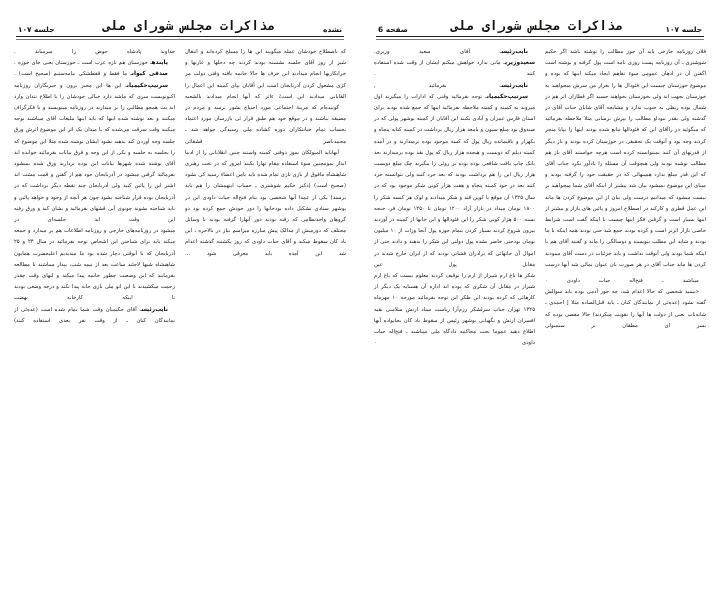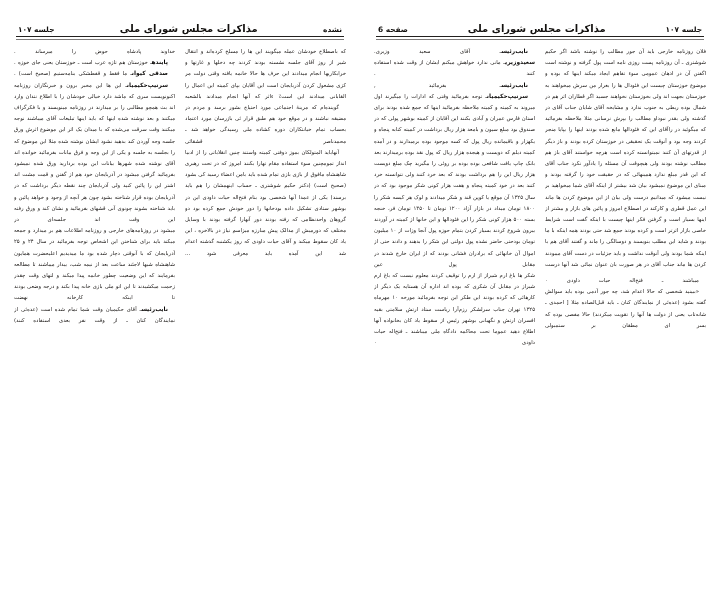--- a/index.html
+++ b/index.html
@@ -32,21 +32,21 @@
     align-items:flex-end;
     justify-content:space-between;
     font-size:7.4px;
     font-weight:bold;
     letter-spacing:.2px;
     color:#161412;
     padding:0 4px 2px 4px;
     height:12px;
   }
   .header .h-side{white-space:nowrap;}
-  .header .h-center{white-space:nowrap;font-size:10px;}
+  .header .h-center{white-space:nowrap;font-size:13px;font-family:Liberation Mono, monospace;}
   .rule{
     height:0;
     border-top:1.4px solid #14110f;
     margin:0 2px 6px 2px;
     opacity:.92;
   }
   .rule.thin{border-top-width:.8px;margin-top:-4px;opacity:.55;}
 
   .cols{
     display:flex;flex-direction:row;

